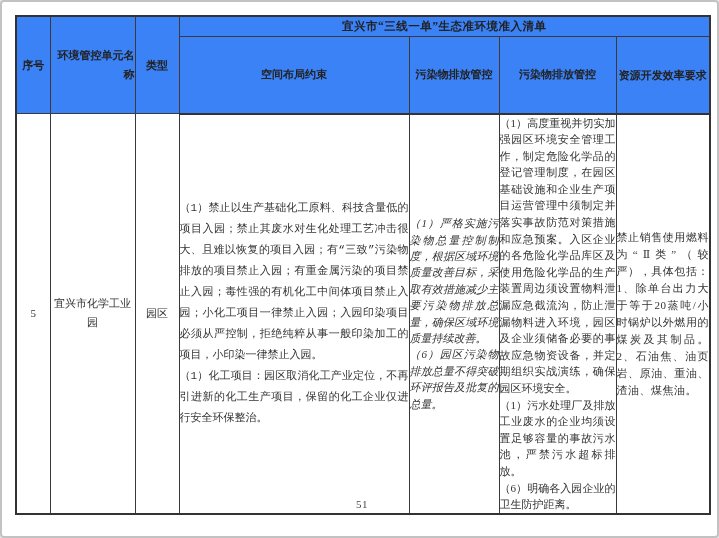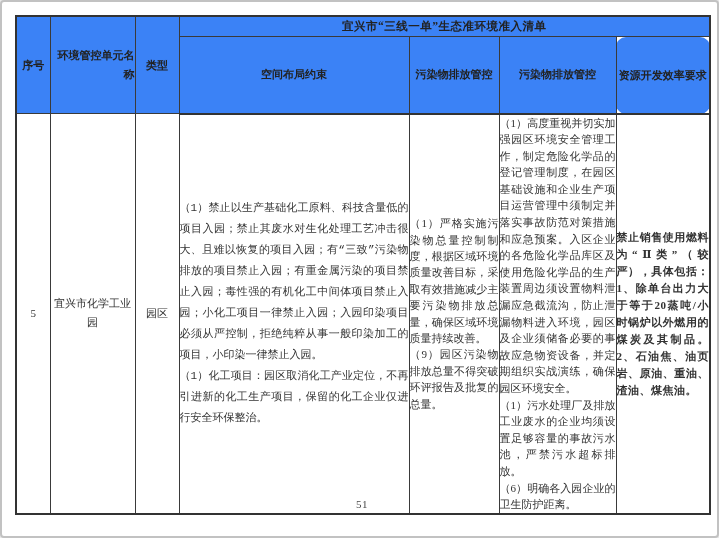--- a/index.html
+++ b/index.html
@@ -38,40 +38,40 @@
     font-size: 11px;
     text-align: center;
     vertical-align: middle;
     line-height: 19px;
     color: #222222;
     background: #3b82f6;
   }
   tr.span-head { height: 18px; }
   tr.sub-head  { height: 77px; }
   th.th-span-title { font-size: 11.5px; letter-spacing: 0.5px; }
-  th.th-resource { line-height: 34px; padding: 0 7px; border-radius: 10px; }
+  th.th-resource { line-height: 34px; padding: 0 7px; }
   th.th-unit-name { padding: 0 8px; text-align: right; }
 
   tr.body-row { height: 384px; }
   td {
     font-size: 11px;
     vertical-align: middle;
     color: #333333;
   }
   td.c-center { text-align: center; }
   td.c-name { padding: 0 8px; line-height: 19px; }
   td.c-text {
     text-align: justify;
     text-justify: inter-ideograph;
     vertical-align: middle;
   }
   td.c-spatial   { padding: 0 7px;  line-height: 21px; font-family: Liberation Mono, monospace; }
-  td.c-pollutant { padding: 0 6px;  line-height: 16.4px; }
+  td.c-pollutant { padding: 0 6px;  line-height: 16.4px; font-style: italic; }
   td.c-risk      { padding: 4px 6px 4px 6px; line-height: 16.6px; vertical-align: top; }
-  td.c-resource  { padding: 0 7px;  line-height: 17px; letter-spacing: 0.5px; font-weight: bold; }
+  td.c-resource  { padding: 0 7px;  line-height: 17px; letter-spacing: 0.5px; }
   td p { margin: 0; }
 
   .page-number {
     position: absolute;
     left: 13px; top: 496px;
     width: 694px;
     text-align: center;
     font-size: 11px;
     color: #4a4a4a;
     letter-spacing: 0.5px;
@@ -110,21 +110,21 @@
       <tr class="body-row">
         <td class="c-center">5</td>
         <td class="c-center c-name">宜兴市化学工业园</td>
         <td class="c-center">园区</td>
         <td class="c-text c-spatial">
           <p>（1）禁止以生产基础化工原料、科技含量低的项目入园；禁止其废水对生化处理工艺冲击很大、且难以恢复的项目入园；有“三致”污染物排放的项目禁止入园；有重金属污染的项目禁止入园；毒性强的有机化工中间体项目禁止入园；小化工项目一律禁止入园；入园印染项目必须从严控制，拒绝纯粹从事一般印染加工的项目，小印染一律禁止入园。</p>
           <p>（1）化工项目：园区取消化工产业定位，不再引进新的化工生产项目，保留的化工企业仅进行安全环保整治。</p>
         </td>
         <td class="c-text c-pollutant">
           <p>（1）严格实施污染物总量控制制度，根据区域环境质量改善目标，采取有效措施减少主要污染物排放总量，确保区域环境质量持续改善。</p>
-          <p>（9）园区污染物排放总量不得突破环评报告及批复的总量。</p>
+          <p>（6）园区污染物排放总量不得突破环评报告及批复的总量。</p>
         </td>
         <td class="c-text c-risk">
           <p>（1）高度重视并切实加强园区环境安全管理工作，制定危险化学品的登记管理制度，在园区基础设施和企业生产项目运营管理中须制定并落实事故防范对策措施和应急预案。入区企业的各危险化学品库区及使用危险化学品的生产装置周边须设置物料泄漏应急截流沟，防止泄漏物料进入环境，园区及企业须储备必要的事故应急物资设备，并定期组织实战演练，确保园区环境安全。</p>
           <p>（1）污水处理厂及排放工业废水的企业均须设置足够容量的事故污水池，严禁污水超标排放。</p>
           <p>（6）明确各入园企业的卫生防护距离。</p>
         </td>
         <td class="c-text c-resource">
           <p>禁止销售使用燃料为“Ⅱ类”（较严），具体包括：1、除单台出力大于等于20蒸吨/小时锅炉以外燃用的煤炭及其制品。2、石油焦、油页岩、原油、重油、渣油、煤焦油。</p>
         </td>
       </tr>

